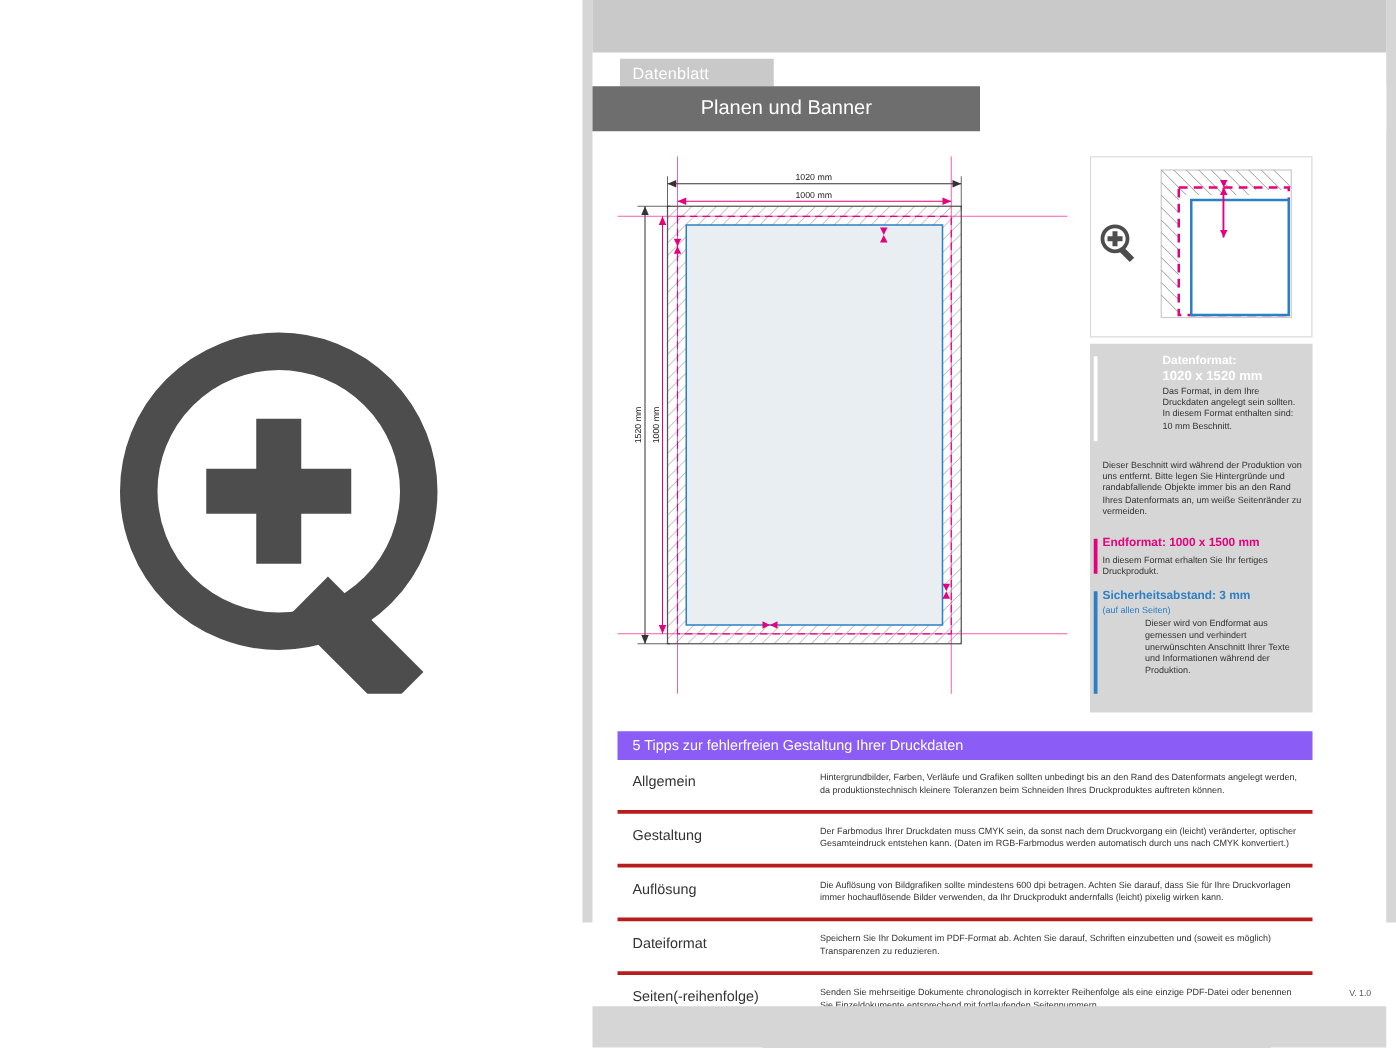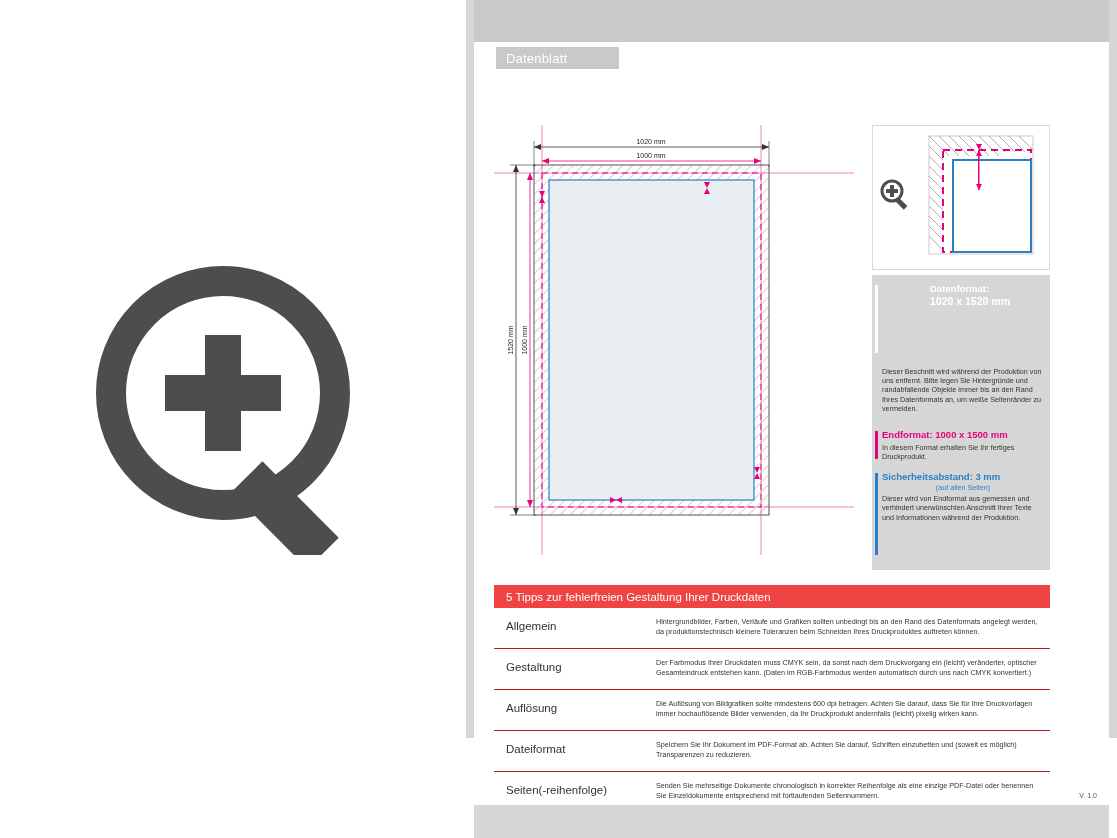--- a/index.html
+++ b/index.html
@@ -65,24 +65,24 @@
   .sub{font-size:7.2px;color:#333;line-height:9.2px;}
   .bigf{font-size:10.5px;font-weight:bold;color:#ffffff;}
   .barwhite{position:absolute;left:3px;width:3px;background:#ffffff;}
   .barmag{position:absolute;left:3px;width:3px;background:#e5007d;}
   .barblue{position:absolute;left:3px;width:3px;background:#2b7fc4;}
   
   #tips{
     position:absolute;left:20px;top:585px;width:556px;
   }
   #tips-head{
-    background:#ef4444;color:#ffffff;font-size:11.5px;height:23px;
+    background:#8b5cf6;color:#ffffff;font-size:11.5px;height:23px;
     display:flex;align-items:center;padding-left:12px;box-sizing:border-box;
   }
-  .trow{display:flex;border-bottom:1px solid #b91c1c;min-height:40px;}
+  .trow{display:flex;border-bottom:3px solid #b91c1c;min-height:40px;}
   .trow:last-child{border-bottom:none;}
   .tlabel{width:162px;box-sizing:border-box;padding:12px 0 10px 12px;
     font-size:11.5px;color:#333;}
   .tbody{flex:1;box-sizing:border-box;padding:9px 8px 8px 0;
     font-size:7.2px;color:#333;line-height:9.6px;}
   #version{
     position:absolute;right:12px;bottom:6px;font-size:7px;color:#555;
   }
   #footer-band{
     position:absolute;left:8px;top:805px;width:635px;height:33px;background:#d6d6d6;
@@ -106,20 +106,23 @@
 <div id="page">
   <div id="sheet">
 
     <div id="band-top"></div>
 
     <div id="tab-datenblatt">
       <span>Datenblatt</span>
     </div>
 
     <div id="band-right-top"></div>
+    <div id="title-band">
+      <span>Planen und Banner</span>
+    </div>
 
     <div id="drawing">
       <svg width="380" height="440" viewBox="0 0 380 440">
         <defs>
           <pattern id="hatch" width="7" height="7" patternTransform="rotate(45)" patternUnits="userSpaceOnUse">
             <line x1="0" y1="0" x2="0" y2="7" stroke="#8a8a8a" stroke-width="0.8"></line>
           </pattern>
         </defs>
 
         <rect x="40" y="40" width="235" height="350" fill="url(#hatch)" stroke="#555" stroke-width="1"></rect>
@@ -218,37 +221,38 @@
           </g>
         </svg>
       </div>
 
       <div id="infobox">
 
         <div class="barwhite" style="top:10px;height:68px;"></div>
         <div class="infoblk" style="top:8px;margin-left:48px;">
           <div class="hdr">Datenformat:</div>
           <div class="bigf">1020 x 1520 mm</div>
+          <div class="sub" style="margin-top:1px;">Das Format, in dem Ihre Druckdaten angelegt sein sollten. In diesem Format enthalten sind: 10 mm Beschnitt.</div>
         </div>
 
         <div class="infoblk" style="top:92px;">
           <div class="sub">Dieser Beschnitt wird während der Produktion von uns entfernt. Bitte legen Sie Hintergründe und randabfallende Objekte immer bis an den Rand Ihres Datenformats an, um weiße Seitenränder zu vermeiden.</div>
         </div>
 
         <div class="barmag" style="top:156px;height:28px;"></div>
         <div class="infoblk" style="top:154px;">
           <div class="hdr mag">Endformat: 1000  x 1500 mm</div>
           <div class="sub" style="margin-top:2px;">In diesem Format erhalten Sie Ihr fertiges Druckprodukt.</div>
         </div>
 
         <div class="barblue" style="top:198px;height:82px;"></div>
         <div class="infoblk" style="top:196px;">
           <div class="hdr blue">Sicherheitsabstand: 3 mm</div>
-          <div class="sub" style="color:#2b7fc4;text-align:center;">(auf allen Seiten)</div>
-          <div class="sub" style="margin-top:2px;">Dieser wird von Endformat aus gemessen und verhindert unerwünschten Anschnitt Ihrer Texte und Informationen während der Produktion.</div>
+          <div class="sub" style="color:#2b7fc4;">(auf allen Seiten)</div>
+          <div class="sub" style="margin-top:2px;margin-left:34px;">Dieser wird von Endformat aus gemessen und verhindert unerwünschten Anschnitt Ihrer Texte und Informationen während der Produktion.</div>
         </div>
       </div>
     </div>
 
     <div id="tips">
       <div id="tips-head">
         <span>5 Tipps zur fehlerfreien Gestaltung Ihrer Druckdaten</span>
       </div>
 
       <div class="trow">

